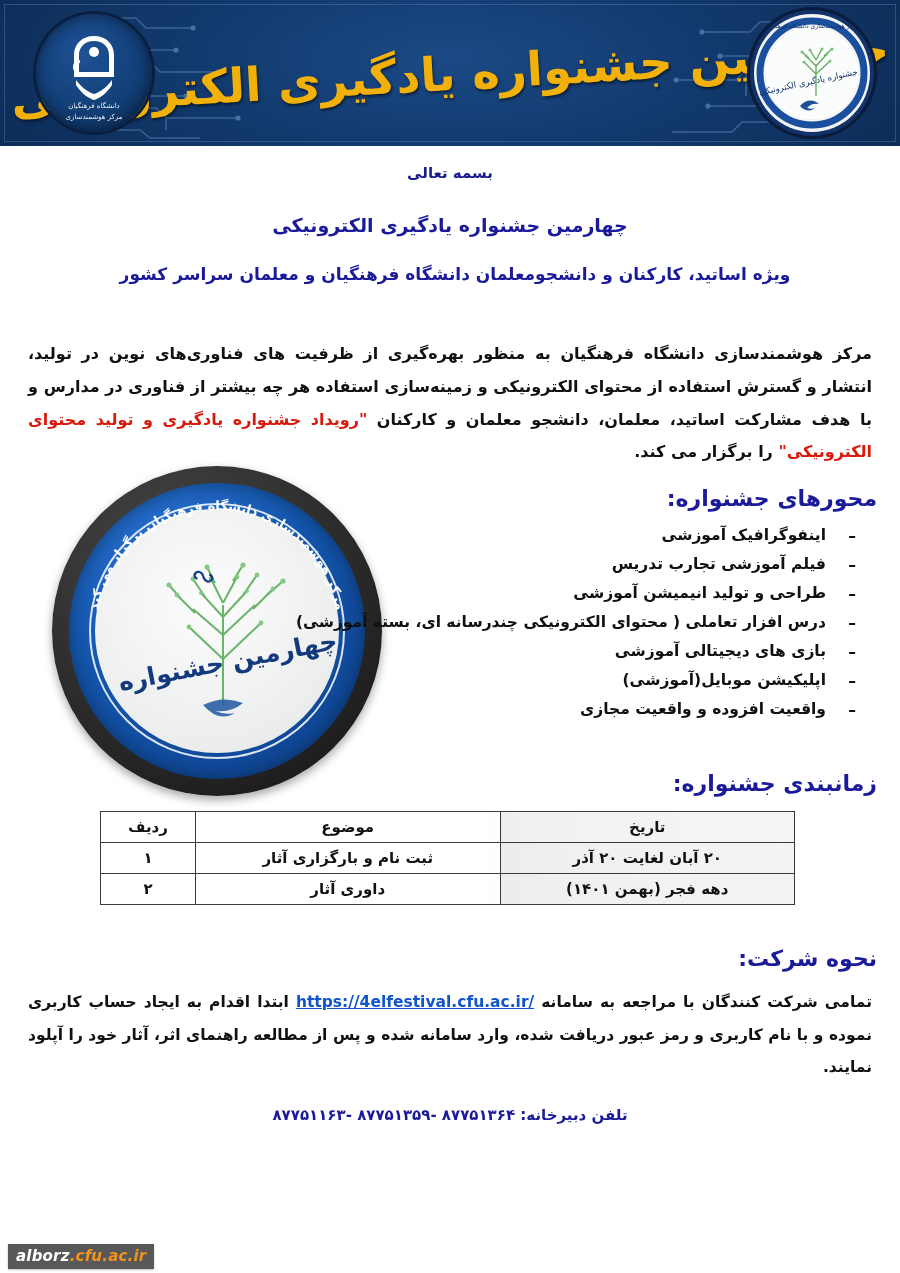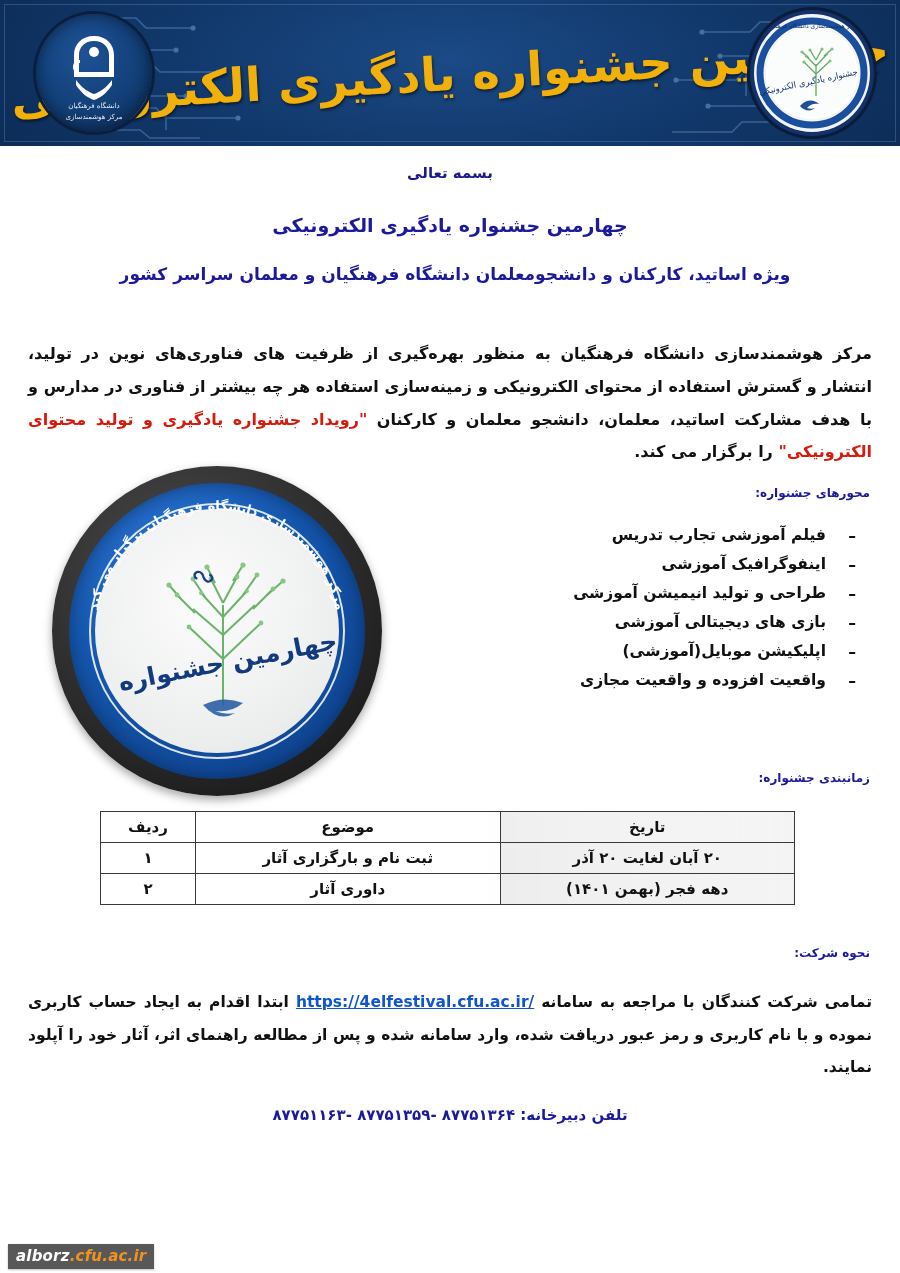--- a/index.html
+++ b/index.html
@@ -116,22 +116,22 @@
     font-size: 16px;
     font-weight: bold;
     line-height: 2.05;
     text-align: justify;
     color: #111;
   }
   .intro .quoted { color: #d81a0d; }
 
   .section-head {
     position: absolute;
-    right: 30px;
-    font-size: 12px;
+    right: 23px;
+    font-size: 22px;
     font-weight: bold;
     color: #1a1a9b;
   }
   .head-axes    { top: 340px; }
   .head-sched   { top: 625px; }
   .head-howto   { top: 800px; }
 
   ul.axes {
     position: absolute;
     top: 382px;
@@ -460,27 +460,30 @@
       </defs>
       <text text-anchor="middle">
         <textPath href="#arcpath" startOffset="50%">مرکز هوشمندسازی دانشگاه فرهنگیان برگزار می کند</textPath>
       </text>
     </svg>
   </div>
 
   <div class="section-head head-axes">محورهای جشنواره:</div>
   <ul class="axes">
     <li>
+        <span class="txt">اینفوگرافیک آموزشی</span>
+      </li>
+    <li>
         <span class="txt">فیلم آموزشی تجارب تدریس</span>
       </li>
     <li>
-        <span class="txt">اینفوگرافیک آموزشی</span>
-      </li>
-    <li>
         <span class="txt">طراحی و تولید انیمیشن آموزشی</span>
+      </li>
+    <li>
+        <span class="txt">درس افزار تعاملی ( محتوای الکترونیکی چندرسانه ای، بسته آموزشی)</span>
       </li>
     <li>
         <span class="txt">بازی های دیجیتالی آموزشی</span>
       </li>
     <li>
         <span class="txt">اپلیکیشن موبایل(آموزشی)</span>
       </li>
     <li>
         <span class="txt">واقعیت افزوده و واقعیت مجازی</span>
       </li>

